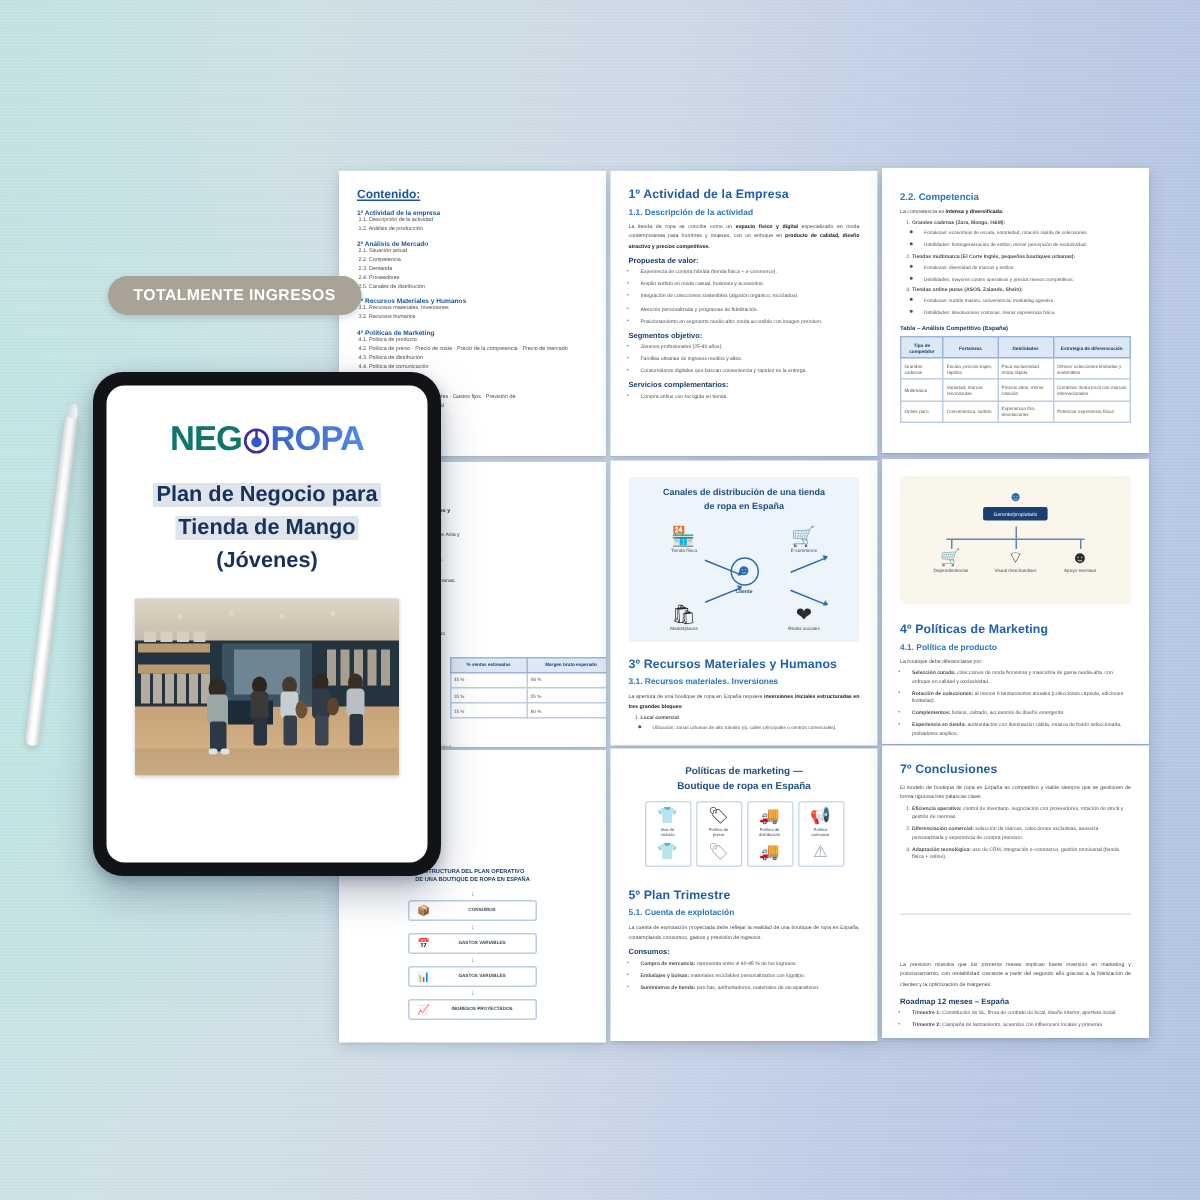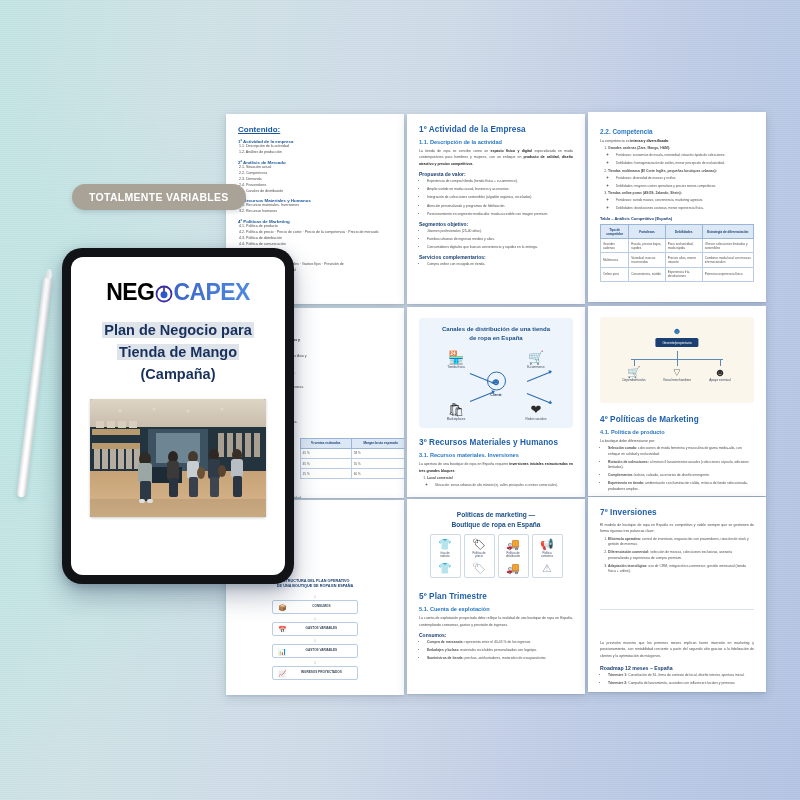--- a/index.html
+++ b/index.html
@@ -109,21 +109,21 @@
   .tablet {
     position:absolute; left:62px; top:248px; width:232px; height:336px;
     background:#111317; border-radius:20px;
     box-shadow: 0 12px 26px rgba(30,50,80,0.32), 0 3px 8px rgba(30,50,80,0.25);
     padding:9px;
   }
   .screen { width:100%; height:100%; background:#fff; border-radius:12px; overflow:hidden;
     padding:16px 14px; display:flex; flex-direction:column; align-items:center; }
   .logo { font-size:23px; font-weight:bold; letter-spacing:-0.6px; line-height:1;
     display:flex; align-items:center; margin-top:8px; }
-  .logo .a { color:#000000; }
+  .logo .a { color:#0f766e; }
   .logo .b { background:linear-gradient(90deg,#3b64c8,#4f8ae0); -webkit-background-clip:text; background-clip:text; color:transparent;}
   .logo .mark { width:18px; height:18px; margin:0 0.5px; position:relative; }
   .cover-title { margin-top:16px; text-align:center; font-size:14.5px; font-weight:bold;
     color:#17305c; line-height:1.5; }
   .cover-title span { background:#dfe3ea; padding:0 2px;text-align:center; }
   .cover-img { margin-top:14px; width:176px; height:118px; border-radius:2px; overflow:hidden; position:relative;
     box-shadow:0 1px 3px rgba(0,0,0,0.2); }
   .stylus { position:absolute; left:30px; top:276px; width:9px; height:222px;
     background:linear-gradient(90deg,#d8d8d8,#fff 38%,#fcfcfc 62%,#cfcfcf);
     border-radius:5px; transform:rotate(7deg); box-shadow:0 2px 5px rgba(40,60,90,0.2); }
@@ -418,21 +418,21 @@
     <p class="body">La cuenta de explotación proyectada debe reflejar la realidad de una boutique de ropa en España, contemplando consumos, gastos y previsión de ingresos.</p>
     <div class="h3">Consumos:</div>
     <ul class="b">
       <li><b>Compra de mercancía:</b><span> representa entre el 40-45 % de los ingresos.</span></li>
       <li><b>Embalajes y bolsas:</b><span> materiales reciclables personalizados con logotipo.</span></li>
       <li><b>Suministros de tienda:</b><span> perchas, antihurtadores, materiales de escaparatismo.</span></li>
     </ul>
   </div>
 
   <div class="page r3 p33">
-    <div class="h1">7º Inversiones</div>
+    <div class="h1">7º Conclusiones</div>
     <p class="body">El modelo de boutique de ropa en España es competitivo y viable siempre que se gestionen de forma rigurosa tres palancas clave:</p>
     <ol class="b">
       <li><b>Eficiencia operativa:</b><span> control de inventario, negociación con proveedores, rotación de stock y gestión de mermas.</span></li>
       <li><b>Diferenciación comercial:</b><span> selección de marcas, colecciones exclusivas, asesoría personalizada y experiencia de compra premium.</span></li>
       <li><b>Adaptación tecnológica:</b><span> uso de CRM, integración e-commerce, gestión omnicanal (tienda física + online).</span></li>
     </ol>
     <div style="border-top:0.5px solid #d8e2ec;margin:34px 0 30px"></div>
     <p class="body">La previsión muestra que los primeros meses implican fuerte inversión en marketing y posicionamiento, con rentabilidad creciente a partir del segundo año gracias a la fidelización de clientes y la optimización de márgenes.</p>
     <div class="h3" style="margin-top:6px;font-size:5.2px">Roadmap 12 meses – España</div>
     <ul class="b">
@@ -448,26 +448,26 @@
   <div class="screen">
     <div class="logo">
       <span class="a">NEG</span>
       <span class="mark">
         <svg viewBox="0 0 24 24" width="18" height="18">
           <circle cx="12" cy="12" r="10" fill="none" stroke="#3b2fa0" stroke-width="2.4"></circle>
           <circle cx="12" cy="13" r="4.6" fill="#2f58c8"></circle>
           <path d="M12 3.2 L12 8.6" stroke="#3b2fa0" stroke-width="2.2" stroke-linecap="round"></path>
         </svg>
       </span>
-      <span class="b">CAPEX</span>
+      <span class="b">ROPA</span>
     </div>
     <div class="cover-title">
       <span>Plan de Negocio para</span><br>
       <span>Tienda de Mango</span><br>
-      <span style="background:none">(Campaña)</span>
+      <span style="background:none">(Jóvenes)</span>
     </div>
     <div class="cover-img">
       <svg viewBox="0 0 176 118" width="176" height="118" preserveAspectRatio="none">
         <defs>
           <linearGradient id="ceil" x1="0" y1="0" x2="0" y2="1">
             <stop offset="0%" stop-color="#ded5c6"></stop>
               <stop offset="100%" stop-color="#c7bba9"></stop>
           </linearGradient>
           <linearGradient id="floorg" x1="0" y1="0" x2="0" y2="1">
             <stop offset="0%" stop-color="#c7a277"></stop>
@@ -538,13 +538,13 @@
             <circle cx="64" cy="10" r="1.6"></circle>
           <circle cx="98" cy="12" r="1.6"></circle>
             <circle cx="132" cy="10" r="1.6"></circle>
         </g>
         <rect y="100" width="176" height="18" fill="#000" opacity="0.07"></rect>
       </svg>
     </div>
   </div>
 </div>
 
-<div class="badge">TOTALMENTE VARIABLES</div>
+<div class="badge">TOTALMENTE INGRESOS</div>
 
 </body></html>

